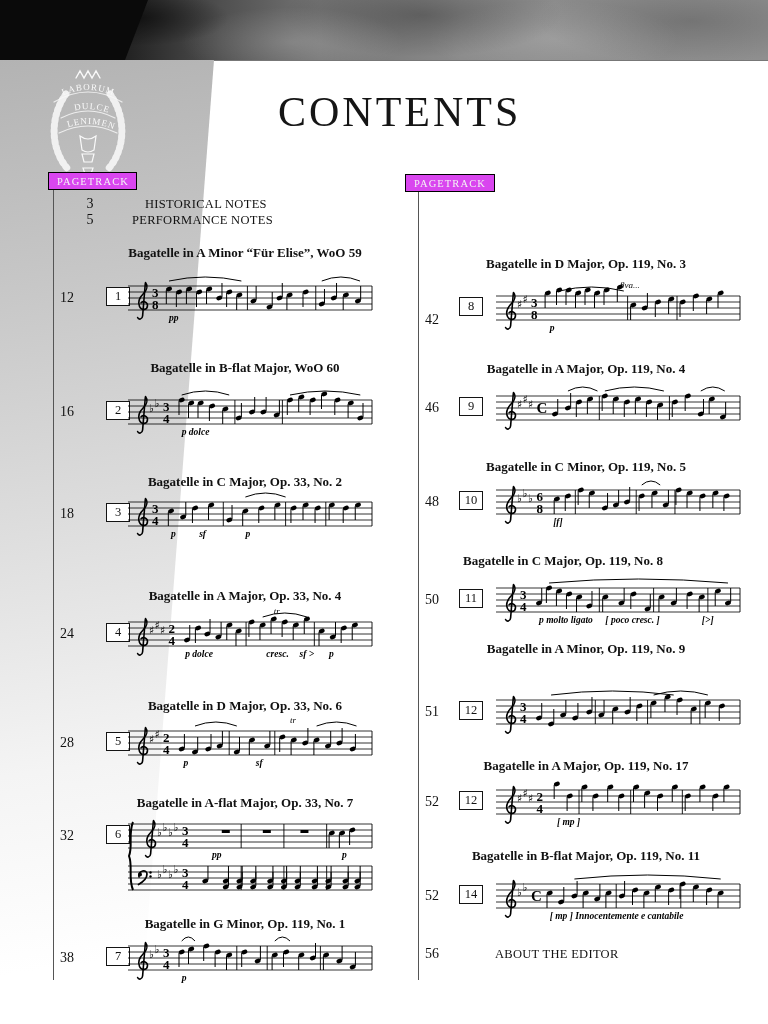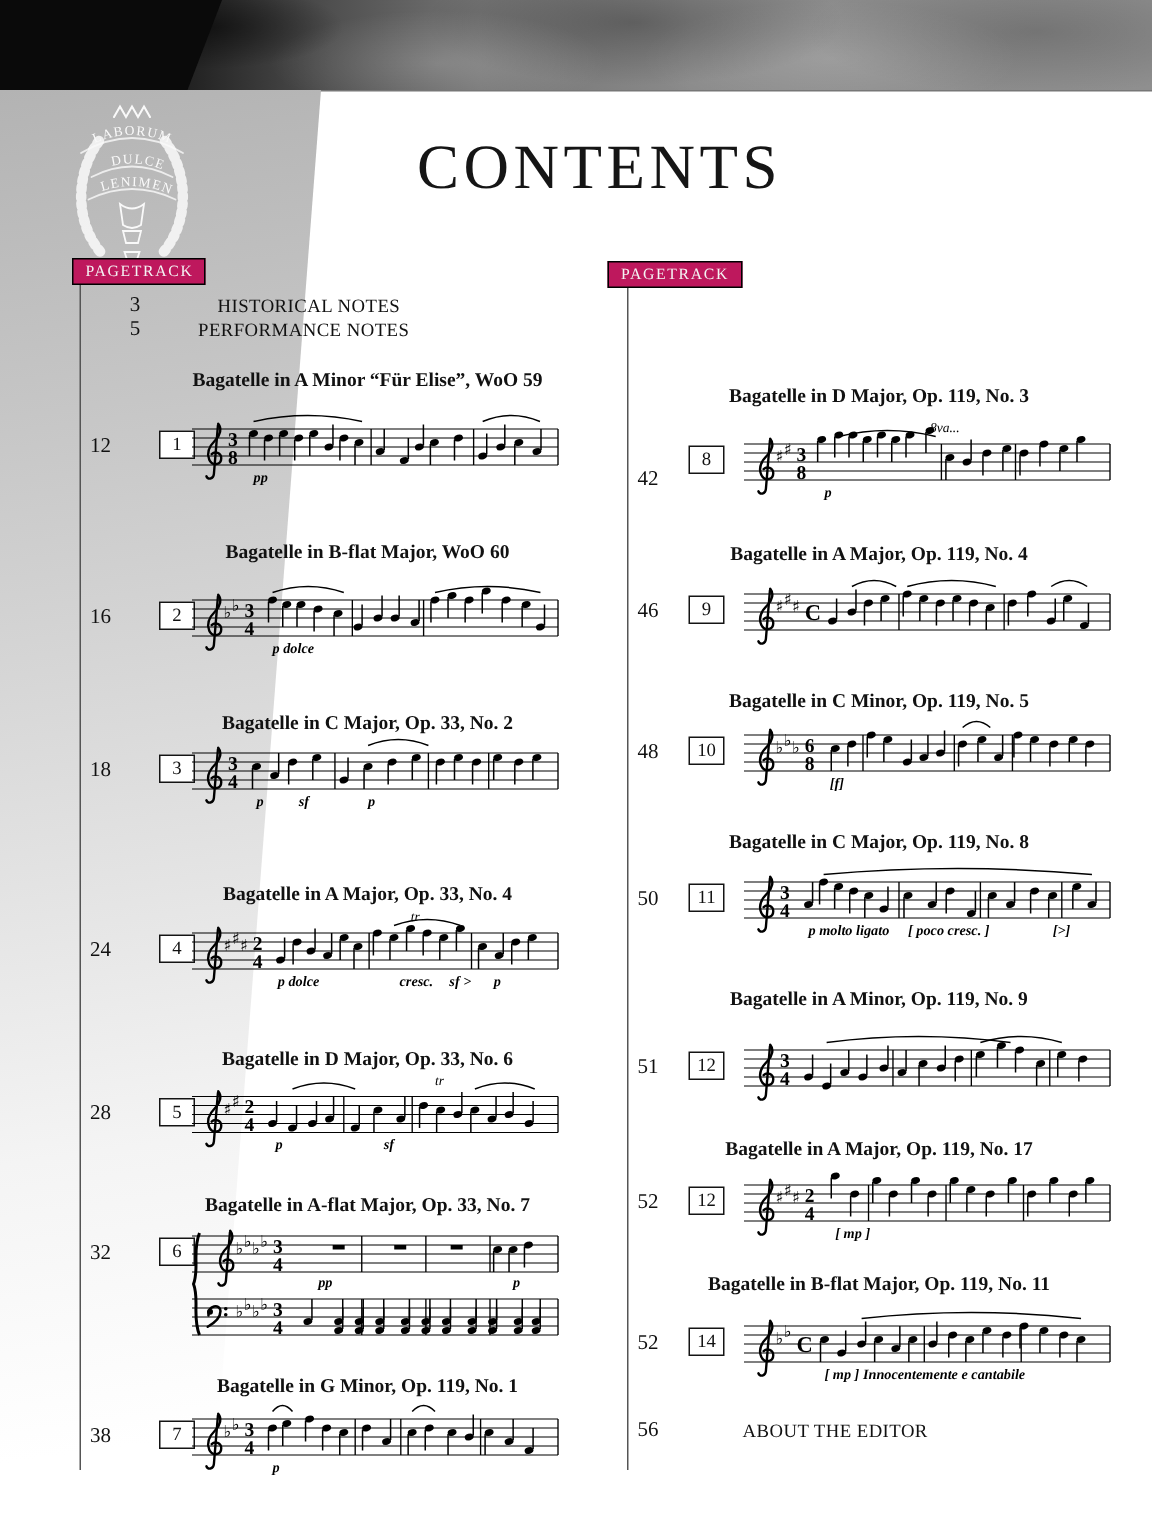--- a/index.html
+++ b/index.html
@@ -15,21 +15,21 @@
       radial-gradient(180px 55px at 72% 65%, rgba(255,255,255,.15), rgba(255,255,255,0) 70%),
       radial-gradient(220px 60px at 90% 35%, rgba(0,0,0,.18), rgba(0,0,0,0) 70%),
       linear-gradient(90deg,#141414 0,#1f1f1f 120px,#4f4f4f 220px,#747474 320px,#8a8a8a 60%,#8f8f8f 100%);}
   #bandblack{left:0;top:0;width:300px;height:60px;background:#0a0a0a;
     clip-path:polygon(0 0,148px 0,125px 100%,0 100%);}
   
   #wedge{left:0;top:60px;width:226px;height:964px;
     background:linear-gradient(172deg,#b3b3b3 0,#c6c6c6 22%,#dedede 48%,#f4f4f4 72%,#fff 92%);
     clip-path:polygon(0 0,214px 0,140px 100%,0 100%);}
   .contents-title{font-size:42px;letter-spacing:3px;color:#151515;white-space:nowrap}
-  .hdrbox{background:#be185d;color:#f4f4f4;font-size:10.5px;letter-spacing:1.1px;
+  .hdrbox{background:#d946ef;color:#f4f4f4;font-size:10.5px;letter-spacing:1.1px;
     display:flex;justify-content:space-between;align-items:center;
     padding:0 10px 0 8px;height:18px;box-sizing:border-box;border:1px solid #000}
   .vrule{width:1px;background:#555}
   .pgnum{font-size:14px;text-align:center}
   .trackbox{min-width:16px;height:17px;border:1.4px solid #141414;background:#fff;
     font-size:12.5px;text-align:center;line-height:17px;padding:0 3px}
   .title{font-size:13px;font-weight:bold;text-align:center;white-space:nowrap}
   .fronthead{font-size:12.5px;font-weight:normal;letter-spacing:.3px;white-space:nowrap}
   svg.inc{position:absolute;overflow:visible}
   #logo{opacity:.92}
@@ -677,21 +677,21 @@
     <ellipse cx="208.635" cy="22" rx="3" ry="2.2" fill="#000" transform="rotate(-18 208.635 22)"></ellipse>
     <line x1="205.935" x2="205.935" y1="23" y2="37" stroke="#000" stroke-width="1"></line>
     <ellipse cx="221.55" cy="19" rx="3" ry="2.2" fill="#000" transform="rotate(-18 221.55 19)"></ellipse>
     <line x1="218.85000000000002" x2="218.85000000000002" y1="20" y2="34" stroke="#000" stroke-width="1"></line>
     <ellipse cx="232.62" cy="22" rx="3" ry="2.2" fill="#000" transform="rotate(-18 232.62 22)"></ellipse>
     <line x1="229.92000000000002" x2="229.92000000000002" y1="23" y2="37" stroke="#000" stroke-width="1"></line>
     <path d="M147.75 11 Q 156.975 3 166.2 11" fill="none" stroke="#000" stroke-width="1"></path>
     <text x="59.19" y="51" font-size="9.5" font-style="italic" font-weight="bold">[f]</text>
   </svg>
 
-<div class="abs title" style="left:455px;top:553px;width:262px">Bagatelle in C Major, Op. 119, No. 8</div>
+<div class="abs title" style="left:432px;top:553px;width:262px">Bagatelle in C Major, Op. 119, No. 8</div>
 <div class="abs pgnum" style="left:415px;top:592px;width:34px">50</div>
 <div class="abs trackbox" style="left:459px;top:589px">11</div>
 <svg class="inc" style="left:494px;top:572px" width="248" height="58">
     <line x1="2" x2="246" y1="16" y2="16" stroke="#000" stroke-width="0.8"></line>
     <line x1="2" x2="246" y1="22" y2="22" stroke="#000" stroke-width="0.8"></line>
     <line x1="2" x2="246" y1="28" y2="28" stroke="#000" stroke-width="0.8"></line>
     <line x1="2" x2="246" y1="34" y2="34" stroke="#000" stroke-width="0.8"></line>
     <line x1="2" x2="246" y1="40" y2="40" stroke="#000" stroke-width="0.8"></line>
     <g transform="translate(3,6)">
       <path d="M16.5 6.5 C19 9.5 18 14 14.5 17.5 C10 22 8.5 26 10.5 30.5 C12.5 35 18.5 34 18.5 29.5 C18.5 25.8 14.3 24.5 12.1 26.8" fill="none" stroke="#000" stroke-width="1.6" stroke-linecap="round"></path>
@@ -734,21 +734,21 @@
     <ellipse cx="223.92000000000002" cy="19" rx="3" ry="2.2" fill="#000" transform="rotate(-18 223.92000000000002 19)"></ellipse>
     <line x1="221.22000000000003" x2="221.22000000000003" y1="20" y2="34" stroke="#000" stroke-width="1"></line>
     <ellipse cx="233.97" cy="31" rx="3" ry="2.2" fill="#000" transform="rotate(-18 233.97 31)"></ellipse>
     <line x1="236.67" x2="236.67" y1="30" y2="16" stroke="#000" stroke-width="1"></line>
     <path d="M55.08 11 Q 144.525 3 233.97 11" fill="none" stroke="#000" stroke-width="1"></path>
     <text x="45.03" y="51" font-size="9.5" font-style="italic" font-weight="bold">p molto ligato</text>
     <text x="111.36" y="51" font-size="9.5" font-style="italic" font-weight="bold">[ poco cresc. ]</text>
     <text x="207.84" y="51" font-size="9.5" font-style="italic" font-weight="bold">[&gt;]</text>
   </svg>
 
-<div class="abs title" style="left:455px;top:658px;width:262px">Bagatelle in A Minor, Op. 119, No. 9</div>
+<div class="abs title" style="left:455px;top:641px;width:262px">Bagatelle in A Minor, Op. 119, No. 9</div>
 <div class="abs pgnum" style="left:415px;top:704px;width:34px">51</div>
 <div class="abs trackbox" style="left:459px;top:701px">12</div>
 <svg class="inc" style="left:494px;top:684px" width="248" height="58">
     <line x1="2" x2="246" y1="16" y2="16" stroke="#000" stroke-width="0.8"></line>
     <line x1="2" x2="246" y1="22" y2="22" stroke="#000" stroke-width="0.8"></line>
     <line x1="2" x2="246" y1="28" y2="28" stroke="#000" stroke-width="0.8"></line>
     <line x1="2" x2="246" y1="34" y2="34" stroke="#000" stroke-width="0.8"></line>
     <line x1="2" x2="246" y1="40" y2="40" stroke="#000" stroke-width="0.8"></line>
     <g transform="translate(3,6)">
       <path d="M16.5 6.5 C19 9.5 18 14 14.5 17.5 C10 22 8.5 26 10.5 30.5 C12.5 35 18.5 34 18.5 29.5 C18.5 25.8 14.3 24.5 12.1 26.8" fill="none" stroke="#000" stroke-width="1.6" stroke-linecap="round"></path>

